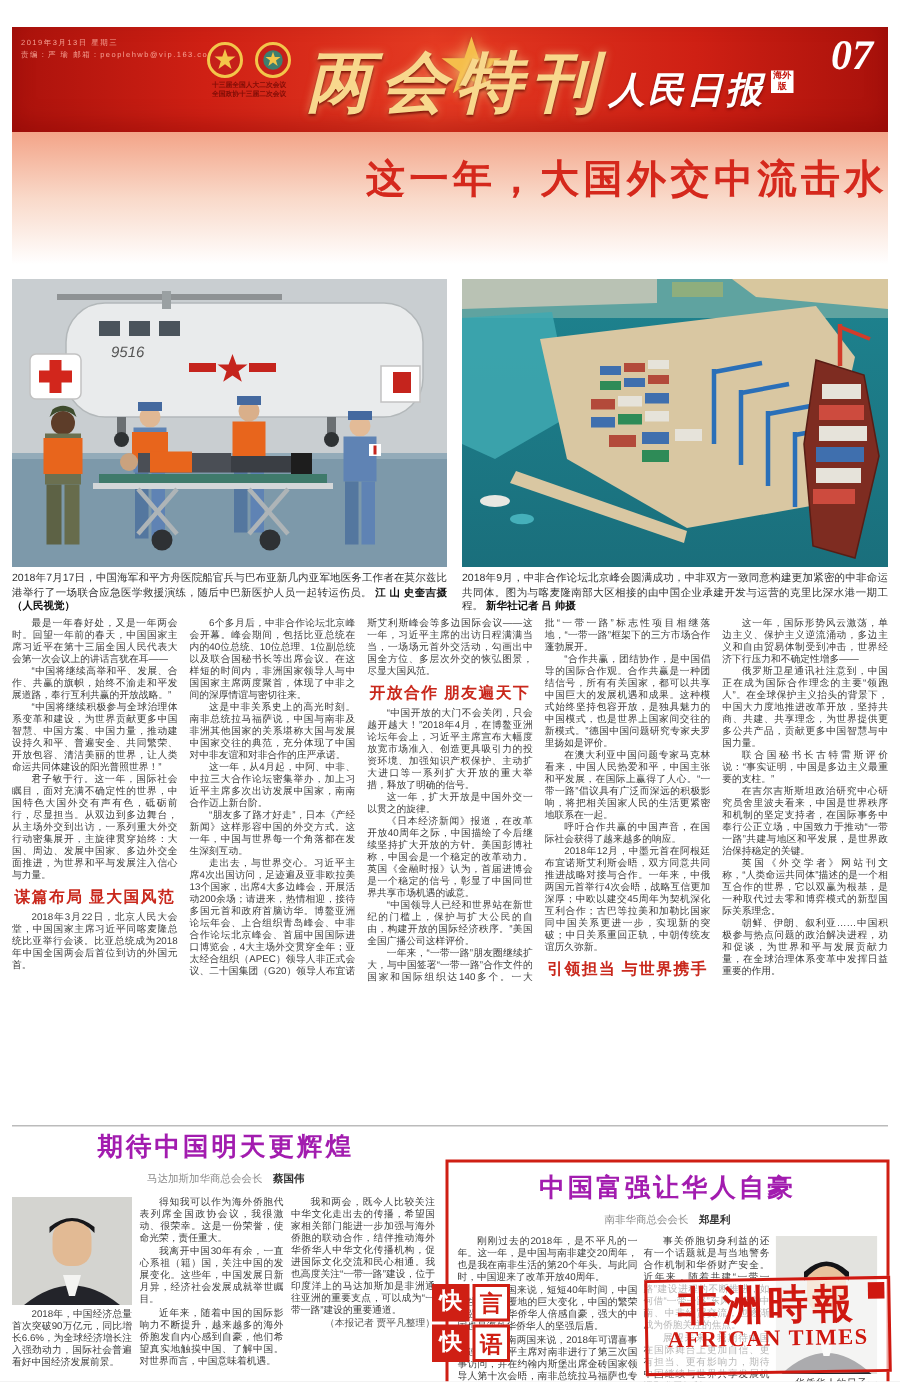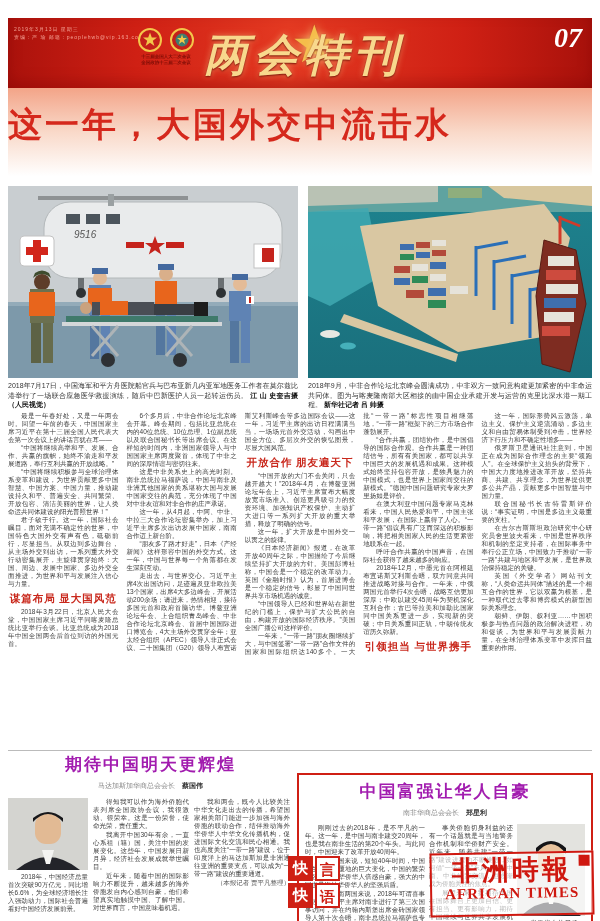--- a/index.html
+++ b/index.html
@@ -22,22 +22,22 @@
   .paper{position:absolute;left:398px;top:26px;display:flex;align-items:flex-start;}
   .paper-name{font-family:"Liberation Serif",serif;font-weight:bold;font-style:italic;
     font-size:24px;color:#fff;letter-spacing:2px;text-shadow:0 1px 2px rgba(90,0,0,.6);}
   .edition{display:inline-block;margin-left:4px;margin-top:3px;width:13px;padding:1px 1px;
     background:#fff;color:#c4160e;font-size:6px;line-height:6.5px;font-weight:bold;text-align:center;}
   .pagenum{position:absolute;right:10px;top:4px;font-family:"Liberation Serif",serif;
     font-style:italic;font-weight:bold;font-size:28px;color:#fff;}
   
   .lead{position:absolute;left:8px;top:88px;width:584px;height:98px;
     background:linear-gradient(180deg,#f3a488 0%,#f9d9c9 45%,#ffffff 90%);}
-  .headline{margin-top:14px;text-align:left;font-family:"Liberation Serif",serif;
-    font-weight:bold;font-size:34px;letter-spacing:3px;color:#d5281c;}
+  .headline{margin-top:14px;text-align:right;font-family:"Liberation Serif",serif;
+    font-weight:bold;font-size:26px;letter-spacing:3px;color:#d5281c;}
   .byline{margin-top:8px;text-align:center;font-size:8px;color:#b07a6e;}
   .byline b{color:#3a2a26;font-size:9px;margin-left:6px;}
   
   .photo{position:absolute;top:186px;height:192px;background:#ec4899;}
   .photo.left{left:8px;width:290px;}
   .photo.right{left:308px;width:284px;}
   .cap{position:absolute;top:381px;font-size:7px;line-height:9.5px;text-align:justify;color:#333;margin:0;}
   .cap.left{left:8px;width:290px;}
   .cap.right{left:308px;width:284px;}
   .cap b{color:#111;}
@@ -104,20 +104,24 @@
       </svg>
       <div class="emb-cap">
         <div>十三届全国人大二次会议</div>
         <div>全国政协十三届二次会议</div>
       </div>
     </div>
 
     <div class="star">★</div>
     <div class="special-title">两会特刊</div>
 
+    <div class="paper">
+      <span class="paper-name">人民日报</span>
+      <span class="edition">海外版</span>
+    </div>
 
     <div class="pagenum">07</div>
   </div>
 
   <div class="lead">
     <div class="headline">这一年，大国外交中流击水</div>
   </div>
 
   <div class="photo left">
     <svg width="290" height="192" viewBox="0 0 290 192">

